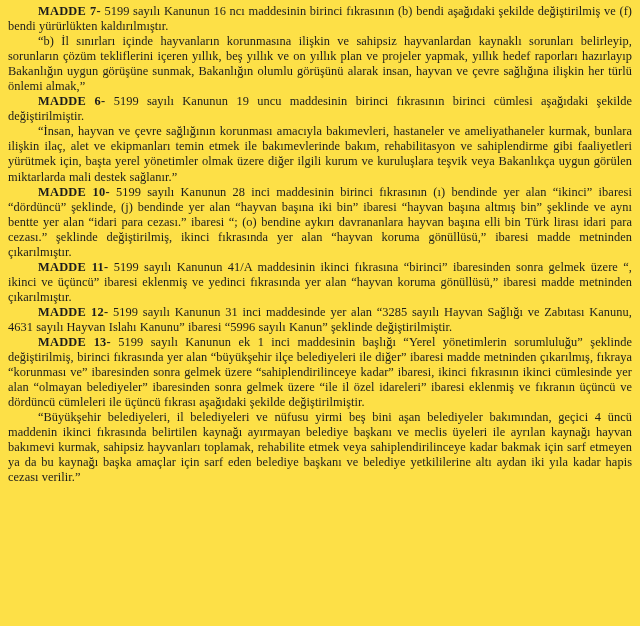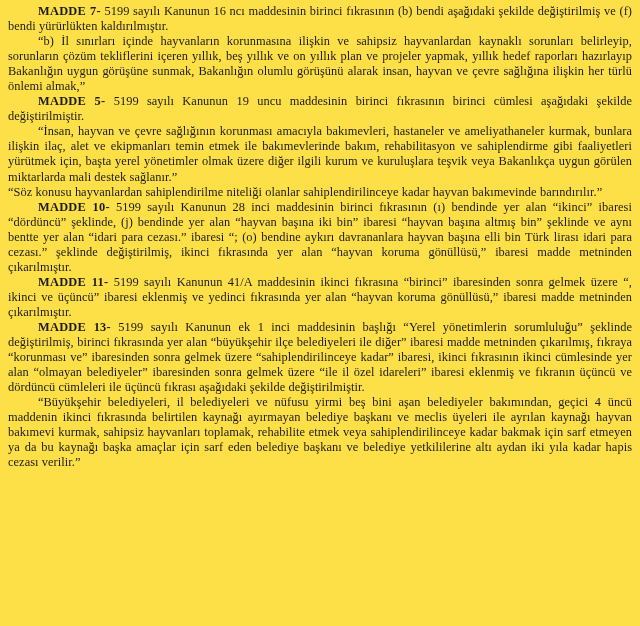--- a/index.html
+++ b/index.html
@@ -50,21 +50,21 @@
     font-style: normal;
   }
 </style>
 </head>
 <body style="color: rgb(28, 28, 28);">
 
 <div class="page" style="background: #fde047;">
   <div class="doc-body" id="doc-body">
       <p class="para indent"><span class="madde">MADDE 7-</span><span class="q"> 5199 sayılı Kanunun 16 ncı maddesinin birinci fıkrasının (b) bendi aşağıdaki şekilde değiştirilmiş ve (f) bendi yürürlükten kaldırılmıştır.</span></p>
       <p class="para indent"><span class="q">“b) İl sınırları içinde hayvanların korunmasına ilişkin ve sahipsiz hayvanlardan kaynaklı sorunları belirleyip, sorunların çözüm tekliflerini içeren yıllık, beş yıllık ve on yıllık plan ve projeler yapmak, yıllık hedef raporları hazırlayıp Bakanlığın uygun görüşüne sunmak, Bakanlığın olumlu görüşünü alarak insan, hayvan ve çevre sağlığına ilişkin her türlü önlemi almak,”</span></p>
-      <p class="para indent"><span class="madde">MADDE 5-</span><span class="q"> 5199 sayılı Kanunun 19 uncu maddesinin birinci fıkrasının birinci cümlesi aşağıdaki şekilde değiştirilmiştir.</span></p>
+      <p class="para indent"><span class="madde">MADDE 6-</span><span class="q"> 5199 sayılı Kanunun 19 uncu maddesinin birinci fıkrasının birinci cümlesi aşağıdaki şekilde değiştirilmiştir.</span></p>
       <p class="para indent"><span class="q">“İnsan, hayvan ve çevre sağlığının korunması amacıyla bakımevleri, hastaneler ve ameliyathaneler kurmak, bunlara ilişkin ilaç, alet ve ekipmanları temin etmek ile bakımevlerinde bakım, rehabilitasyon ve sahiplendirme gibi faaliyetleri yürütmek için, başta yerel yönetimler olmak üzere diğer ilgili kurum ve kuruluşlara teşvik veya Bakanlıkça uygun görülen miktarlarda mali destek sağlanır.”</span></p>
-      <p class="para noindent"><span class="q">“Söz konusu hayvanlardan sahiplendirilme niteliği olanlar sahiplendirilinceye kadar hayvan bakımevinde barındırılır.”</span></p>
       <p class="para indent"><span class="madde">MADDE 10-</span><span class="q"> 5199 sayılı Kanunun 28 inci maddesinin birinci fıkrasının (ı) bendinde yer alan “ikinci” ibaresi “dördüncü” şeklinde, (j) bendinde yer alan “hayvan başına iki bin” ibaresi “hayvan başına altmış bin” şeklinde ve aynı bentte yer alan “idari para cezası.” ibaresi “; (o) bendine aykırı davrananlara hayvan başına elli bin Türk lirası idari para cezası.” şeklinde değiştirilmiş, ikinci fıkrasında yer alan “hayvan koruma gönüllüsü,” ibaresi madde metninden çıkarılmıştır.</span></p>
       <p class="para indent"><span class="madde">MADDE 11-</span><span class="q"> 5199 sayılı Kanunun 41/A maddesinin ikinci fıkrasına “birinci” ibaresinden sonra gelmek üzere “, ikinci ve üçüncü” ibaresi eklenmiş ve yedinci fıkrasında yer alan “hayvan koruma gönüllüsü,” ibaresi madde metninden çıkarılmıştır.</span></p>
+      <p class="para indent"><span class="madde">MADDE 12-</span><span class="q"> 5199 sayılı Kanunun 31 inci maddesinde yer alan “3285 sayılı Hayvan Sağlığı ve Zabıtası Kanunu, 4631 sayılı Hayvan Islahı Kanunu” ibaresi “5996 sayılı Kanun” şeklinde değiştirilmiştir.</span></p>
       <p class="para indent"><span class="madde">MADDE 13-</span><span class="q"> 5199 sayılı Kanunun ek 1 inci maddesinin başlığı “Yerel yönetimlerin sorumluluğu” şeklinde değiştirilmiş, birinci fıkrasında yer alan “büyükşehir ilçe belediyeleri ile diğer” ibaresi madde metninden çıkarılmış, fıkraya “korunması ve” ibaresinden sonra gelmek üzere “sahiplendirilinceye kadar” ibaresi, ikinci fıkrasının ikinci cümlesinde yer alan “olmayan belediyeler” ibaresinden sonra gelmek üzere “ile il özel idareleri” ibaresi eklenmiş ve fıkranın üçüncü ve dördüncü cümleleri ile üçüncü fıkrası aşağıdaki şekilde değiştirilmiştir.</span></p>
       <p class="para indent"><span class="q">“Büyükşehir belediyeleri, il belediyeleri ve nüfusu yirmi beş bini aşan belediyeler bakımından, geçici 4 üncü maddenin ikinci fıkrasında belirtilen kaynağı ayırmayan belediye başkanı ve meclis üyeleri ile ayrılan kaynağı hayvan bakımevi kurmak, sahipsiz hayvanları toplamak, rehabilite etmek veya sahiplendirilinceye kadar bakmak için sarf etmeyen ya da bu kaynağı başka amaçlar için sarf eden belediye başkanı ve belediye yetkililerine altı aydan iki yıla kadar hapis cezası verilir.”</span></p>
     </div>
 </div>
 
 </body></html>

